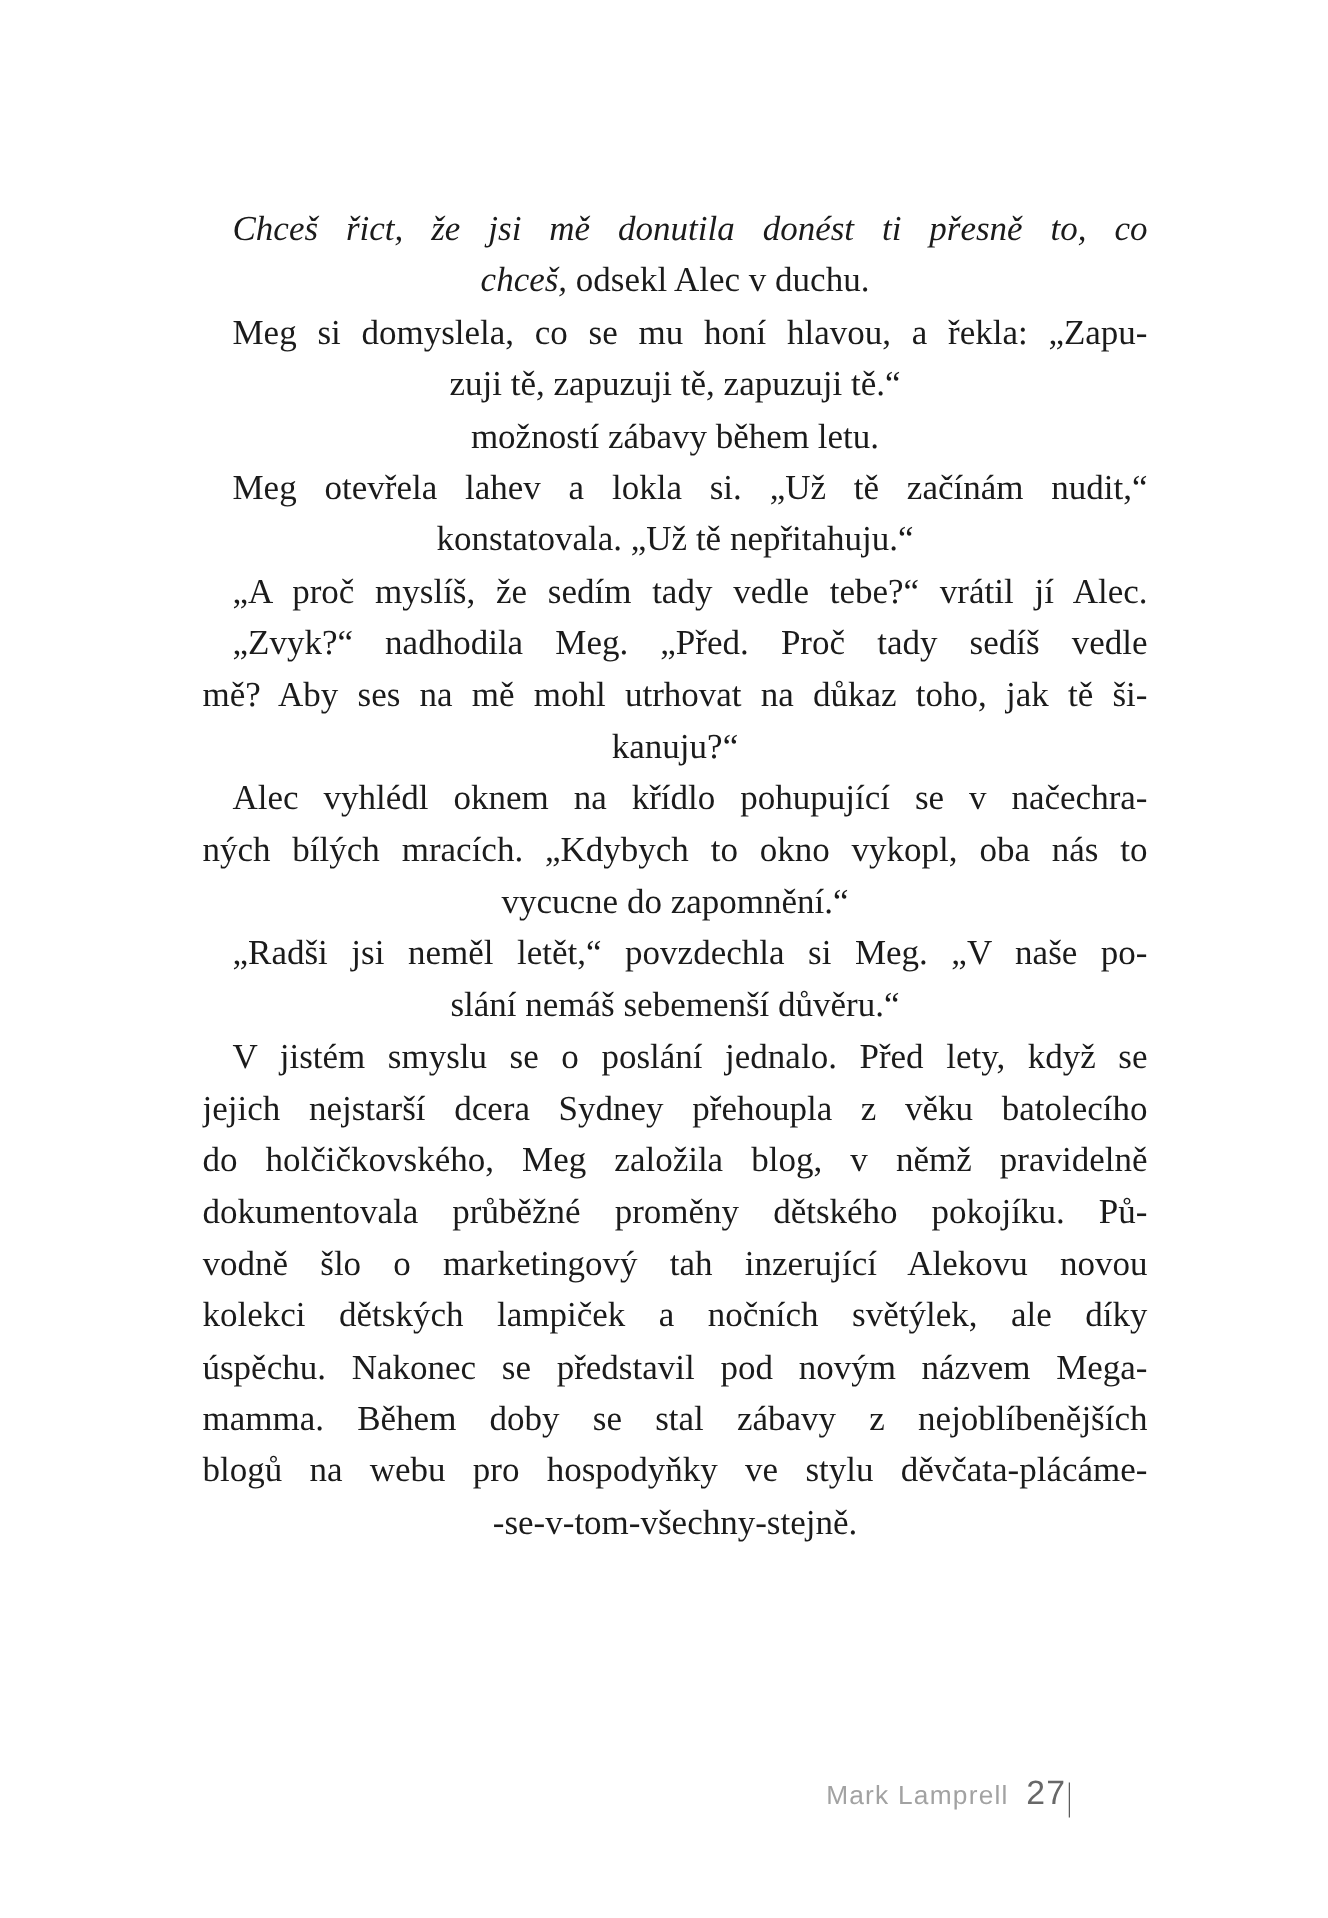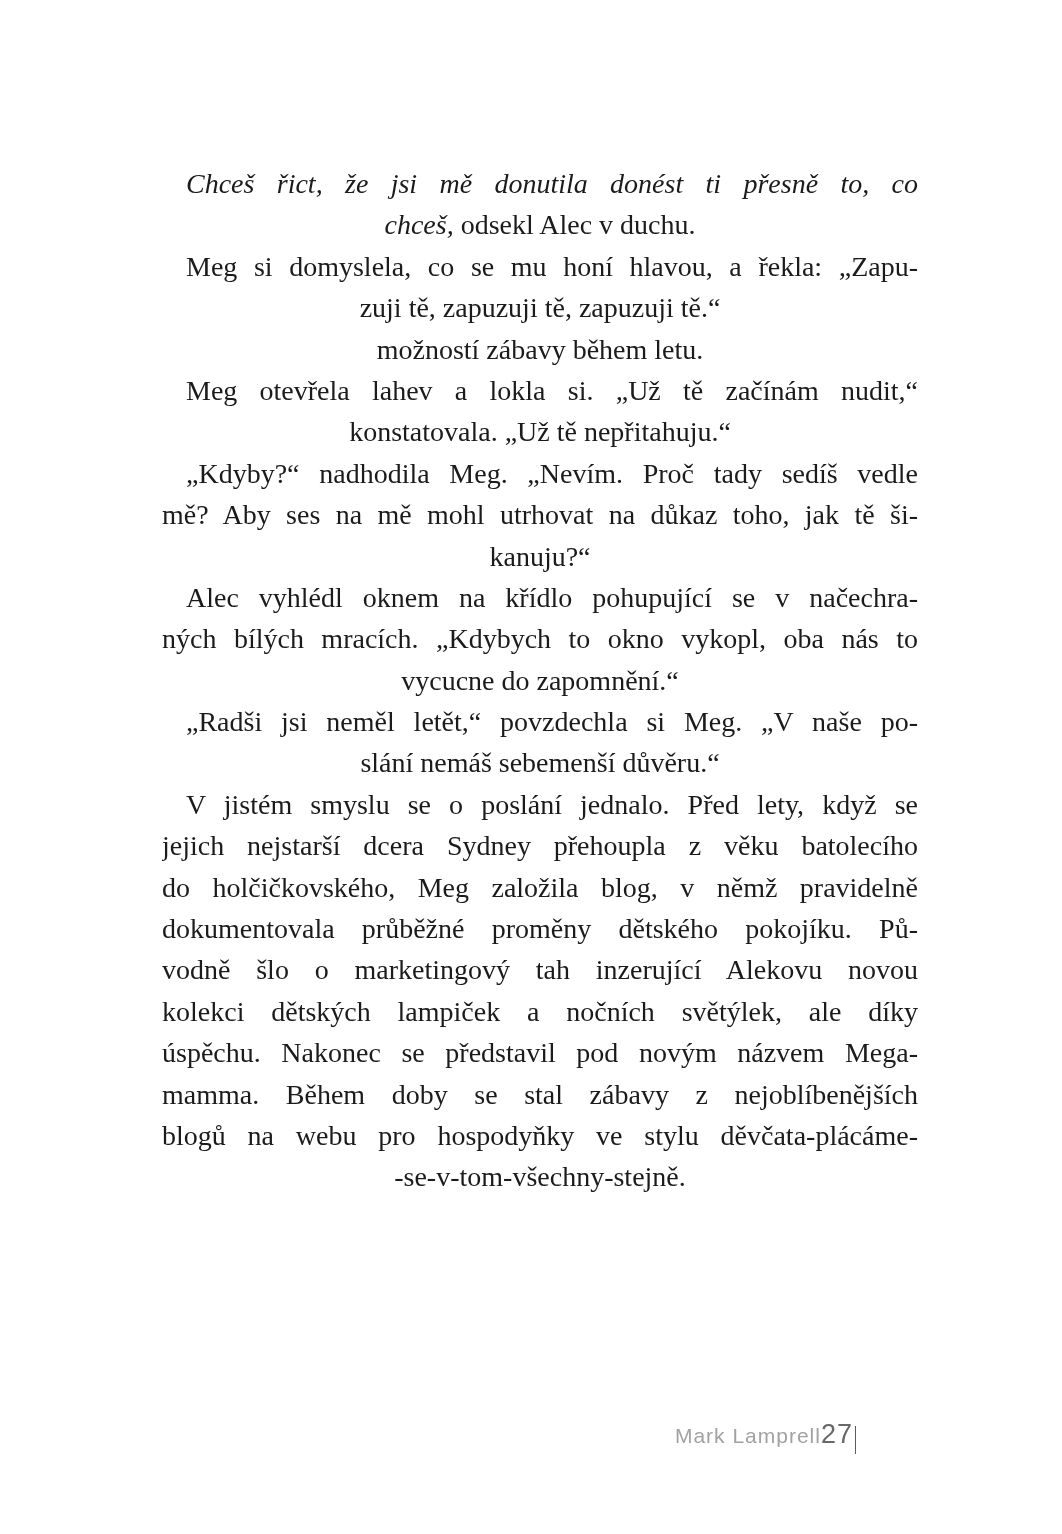--- a/index.html
+++ b/index.html
@@ -48,20 +48,21 @@
     display: flex;
     justify-content: flex-end;
     align-items: baseline;
     font-family: "Liberation Sans", sans-serif;
     font-weight: 300;
   }
   .author {
     font-size: 21px;
     color: #a2a2a2;
     letter-spacing: 1px;
+    margin-right: 14px;
   }
   .pagenum {
     font-size: 27px;
     color: #686868;
     letter-spacing: 1px;
   }
   .rule {
     width: 1px;
     height: 28px;
     background: #5c5c5c;
@@ -75,21 +76,22 @@
 
 <div class="page">
   <div class="text-block" id="text-block">
       <div class="line indent justify"><span class="italic">Chceš řict, že jsi mě donutila donést ti přesně to, co</span></div>
       <div class="line"><span class="italic">chceš,</span><span> odsekl Alec v duchu.</span></div>
       <div class="line indent justify"><span>Meg si domyslela, co se mu honí hlavou, a řekla: „Zapu-</span></div>
       <div class="line"><span>zuji tě, zapuzuji tě, zapuzuji tě.“</span></div>
       <div class="line"><span>možností zábavy během letu.</span></div>
       <div class="line indent justify"><span>Meg otevřela lahev a lokla si. „Už tě začínám nudit,“</span></div>
       <div class="line"><span>konstatovala. „Už tě nepřitahuju.“</span></div>
-      <div class="line indent justify"><span>„Kdyby?“ nadhodila Meg. „Nevím. Proč tady sedíš vedle</span></div>
+      <div class="line indent justify"><span>„A proč myslíš, že sedím tady vedle tebe?“ vrátil jí Alec.</span></div>
+      <div class="line indent justify"><span>„Zvyk?“ nadhodila Meg. „Před. Proč tady sedíš vedle</span></div>
       <div class="line justify"><span>mě? Aby ses na mě mohl utrhovat na důkaz toho, jak tě ši-</span></div>
       <div class="line"><span>kanuju?“</span></div>
       <div class="line indent justify"><span>Alec vyhlédl oknem na křídlo pohupující se v načechra-</span></div>
       <div class="line justify"><span>ných bílých mracích. „Kdybych to okno vykopl, oba nás to</span></div>
       <div class="line"><span>vycucne do zapomnění.“</span></div>
       <div class="line indent justify"><span>„Radši jsi neměl letět,“ povzdechla si Meg. „V naše po-</span></div>
       <div class="line"><span>slání nemáš sebemenší důvěru.“</span></div>
       <div class="line indent justify"><span>V jistém smyslu se o poslání jednalo. Před lety, když se</span></div>
       <div class="line justify"><span>jejich nejstarší dcera Sydney přehoupla z věku batolecího</span></div>
       <div class="line justify"><span>do holčičkovského, Meg založila blog, v němž pravidelně</span></div>

